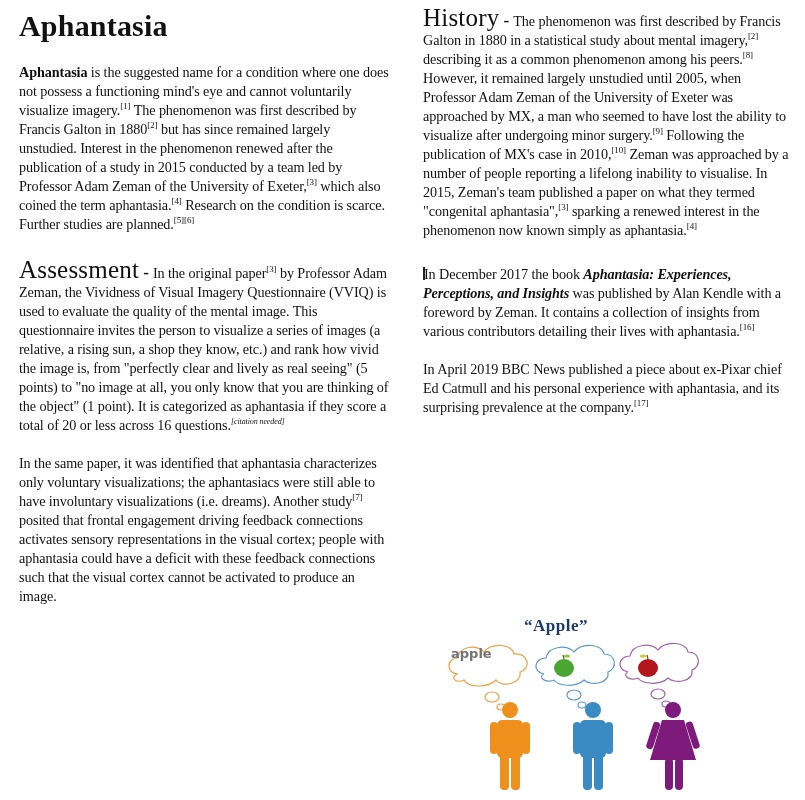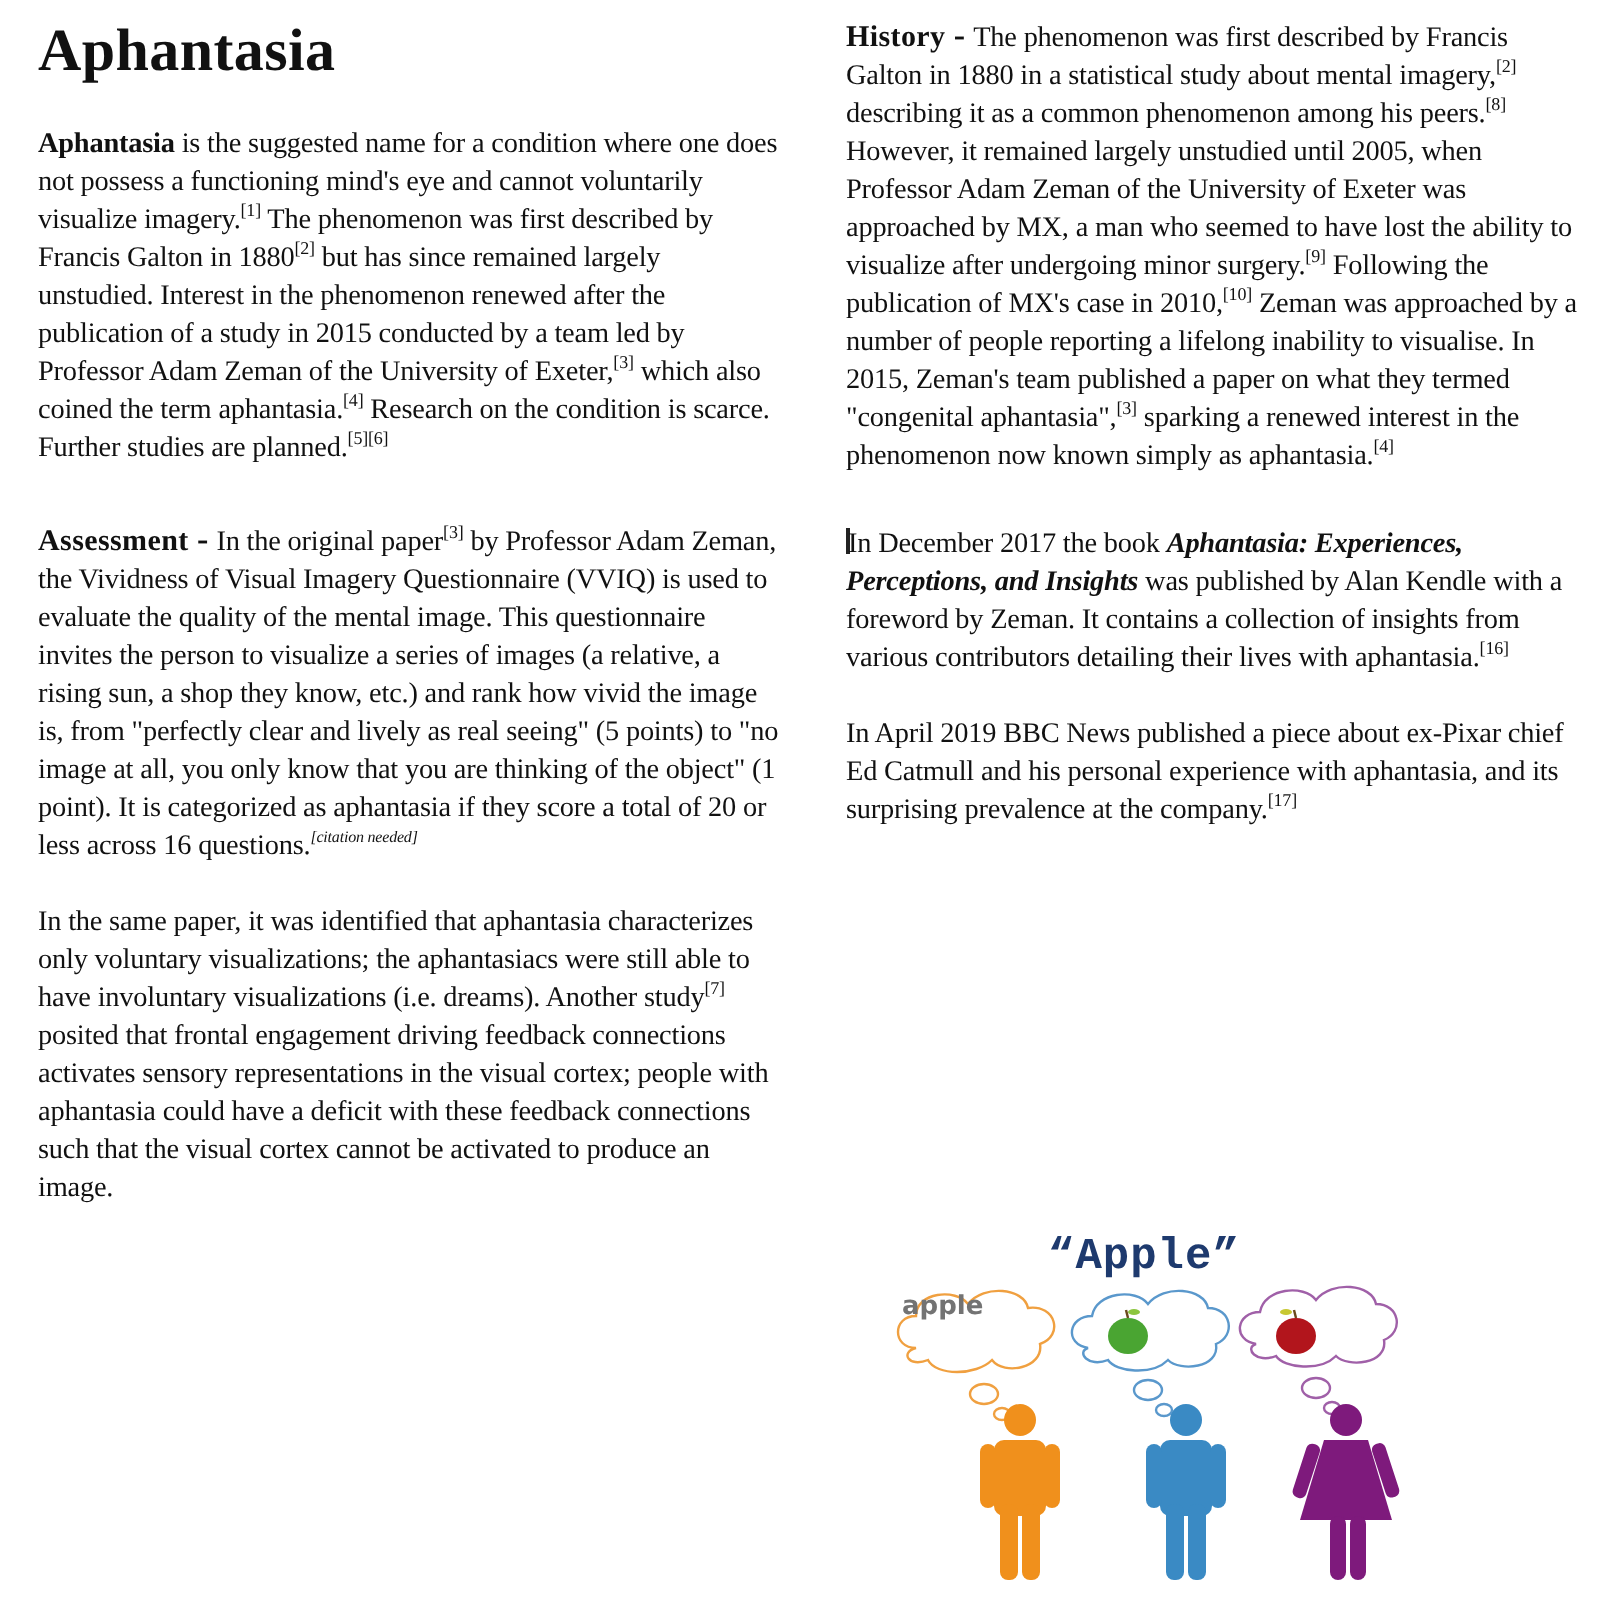--- a/index.html
+++ b/index.html
@@ -7,31 +7,31 @@
          font-family: "Liberation Serif", "DejaVu Serif", serif; color: #111; }
   .col { position: absolute; font-size: 14.2px; line-height: 19px; letter-spacing: -0.1px; }
   .left { left: 19px; top: 8px; width: 372px; }
   .right { left: 423px; top: 8px; width: 370px; }
   h1.title { font-family: "Liberation Serif", serif; font-size: 30px; font-weight: bold;
              margin: 0; line-height: 36px; letter-spacing: 0.2px; }
   .subtitle { margin: 23px 0 0 0; }
   p { margin: 0; }
   .gap { height: 19px; }
   .big-gap { height: 26px; }
-  .heading { font-weight: bold; font-size: 15px; letter-spacing: 0.2px; }
+  .heading { font-weight: normal; font-size: 25px; letter-spacing: 0.2px; }
   .dash { font-weight: bold; font-size: 17px; }
   sup { font-size: 9px; line-height: 0; vertical-align: 6px; }
   sup.cn { font-style: italic; font-size: 8px; margin-top: 31px; }
   .bi { font-weight: bold; font-style: italic; }
   .b { font-weight: bold; }
   .caret { display: inline-block; width: 2px; height: 13px; background: #222;
            vertical-align: -1px; margin-right: -1px; }
   .illus { position: absolute; left: 440px; top: 612px; width: 300px; height: 185px; }
-  .apple-caption { position: absolute; left: 84px; top: 4px; font-family: Liberation Mono, monospace;
-                   font-weight: bold; font-size: 22px; color: #1e3a6e; letter-spacing: 0.5px; }
+  .apple-caption { position: absolute; left: 84px; top: 4px; font-family: Liberation Serif, serif;
+                   font-weight: bold; font-size: 17px; color: #1e3a6e; letter-spacing: 0.5px; }
   .apple-word { position: absolute; left: 11px; top: 34px; font-family: "DejaVu Sans", sans-serif;
                 font-weight: bold; font-size: 13px; color: #737373; }
 </style>
 </head>
 <body>
 
 <div class="col left">
   <h1 class="title">Aphantasia</h1>
   <div class="gap"></div>
 

